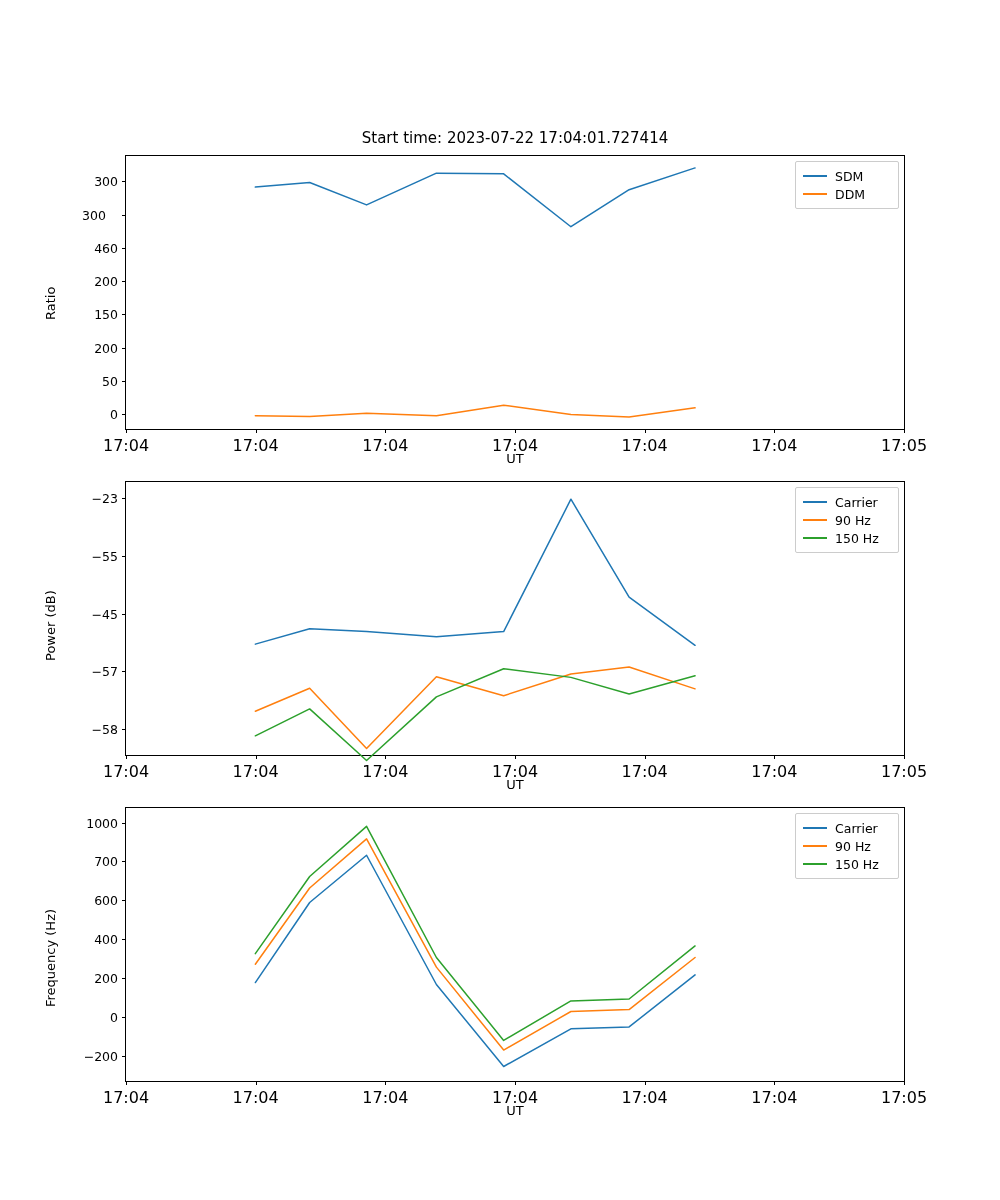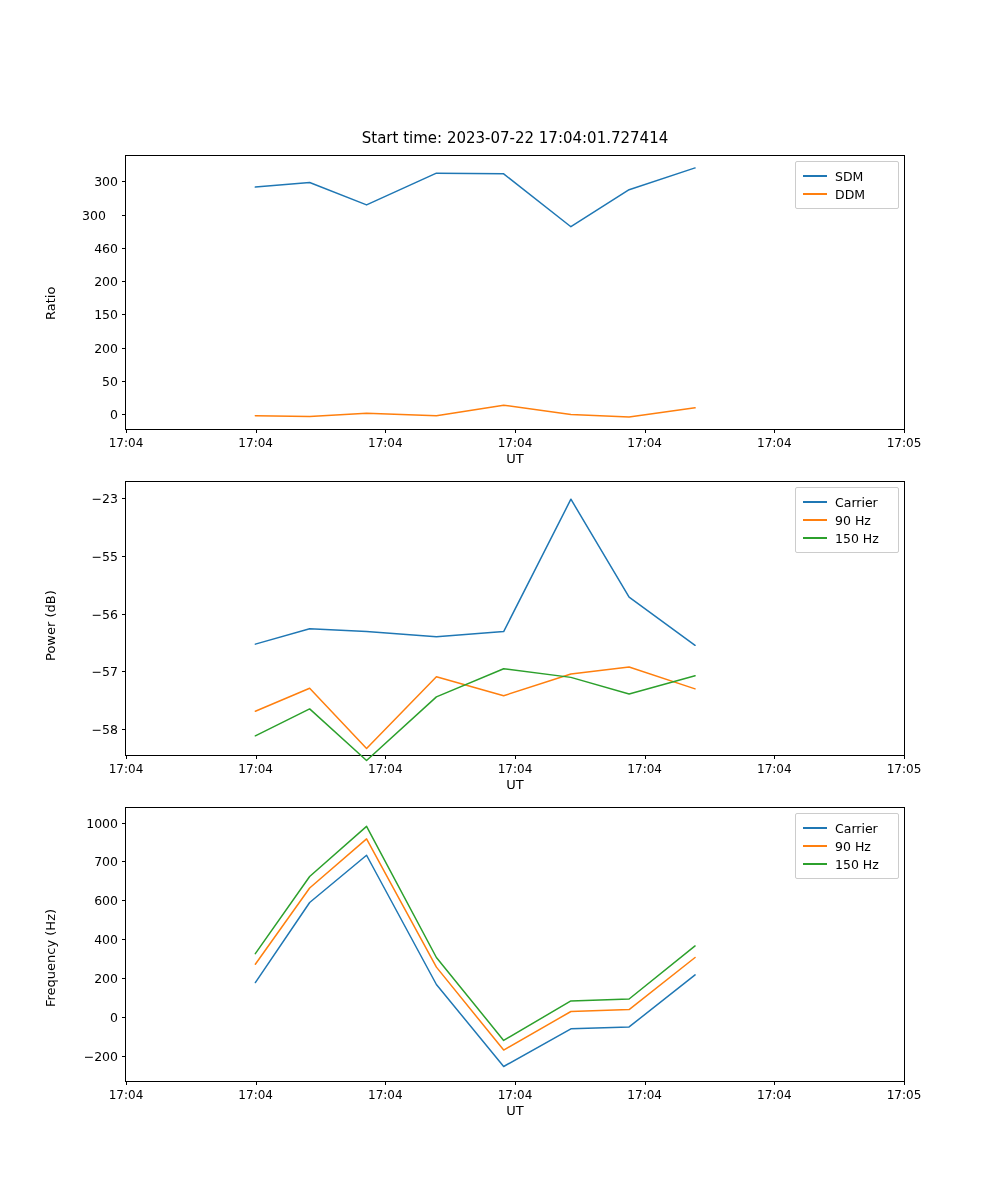--- a/index.html
+++ b/index.html
@@ -43,21 +43,21 @@
   }
   .axes svg.series {
     position: absolute;
     left: 0; top: 0;
     width: 100%;
     height: 100%;
     overflow: visible;
   }
   .tick-x {
     position: absolute;
-    font-size: 12px;
+    font-size: 16px;
     transform: translateX(-50%);
     white-space: nowrap;
   }
   .tick-y {
     position: absolute;
     font-size: 12.5px;
     transform: translateY(-50%);
     text-align: right;
     white-space: nowrap;
   }
@@ -191,21 +191,21 @@
         <div class="tick-x" style="left: 518.667px; top: 280px;">17:04</div>
         <div class="tickmark-x" style="left: 648.333px;"></div>
         <div class="tick-x" style="left: 648.333px; top: 280px;">17:04</div>
         <div class="tickmark-x" style="left: 778px;"></div>
         <div class="tick-x" style="left: 778px; top: 280px;">17:05</div>
         <div class="tickmark-y" style="top: 16.1607px;"></div>
         <div class="tick-y" style="top: 16.1607px; left: -56px; width: 48px;">−23</div>
         <div class="tickmark-y" style="top: 73.8774px;"></div>
         <div class="tick-y" style="top: 73.8774px; left: -56px; width: 48px;">−55</div>
         <div class="tickmark-y" style="top: 131.594px;"></div>
-        <div class="tick-y" style="top: 131.594px; left: -56px; width: 48px;">−56</div>
+        <div class="tick-y" style="top: 131.594px; left: -56px; width: 48px;">−45</div>
         <div class="tickmark-y" style="top: 189.311px;"></div>
         <div class="tick-y" style="top: 189.311px; left: -56px; width: 48px;">−57</div>
         <div class="tickmark-y" style="top: 247.027px;"></div>
         <div class="tick-y" style="top: 247.027px; left: -56px; width: 48px;">−58</div>
       </div>
     <div class="legend" id="legend1" style="right:6px; top:6px; width:104px;">
         <div class="legend-row">
           <span class="legend-swatch" style="background: rgb(31, 119, 180);"></span>
           <span class="legend-label">Carrier</span>
         </div>

